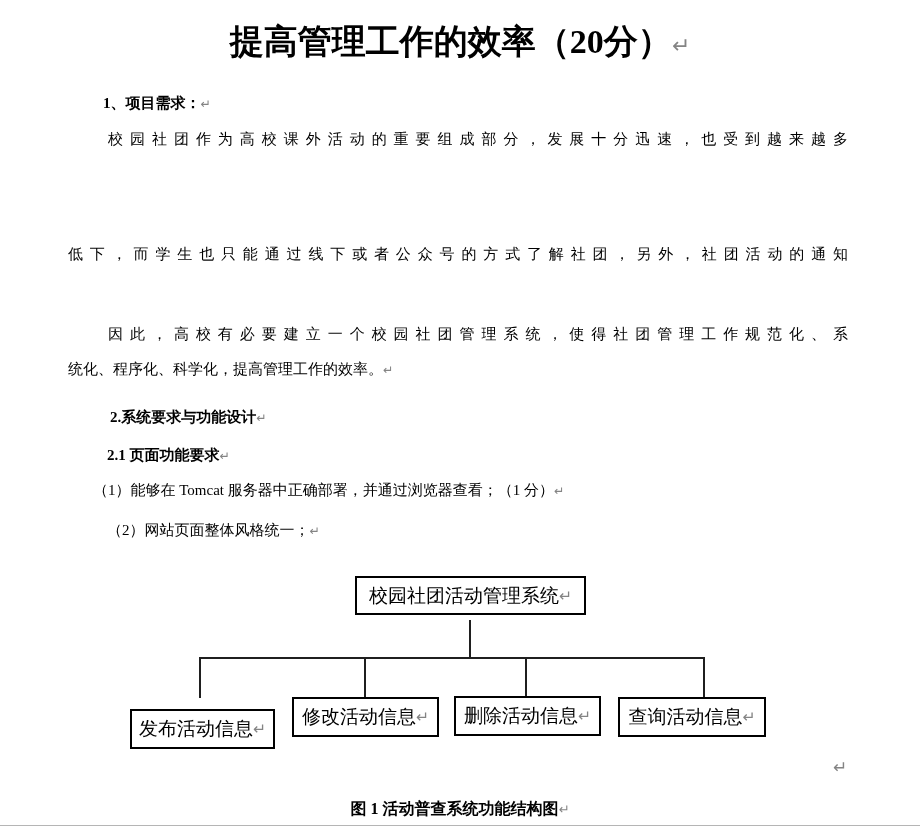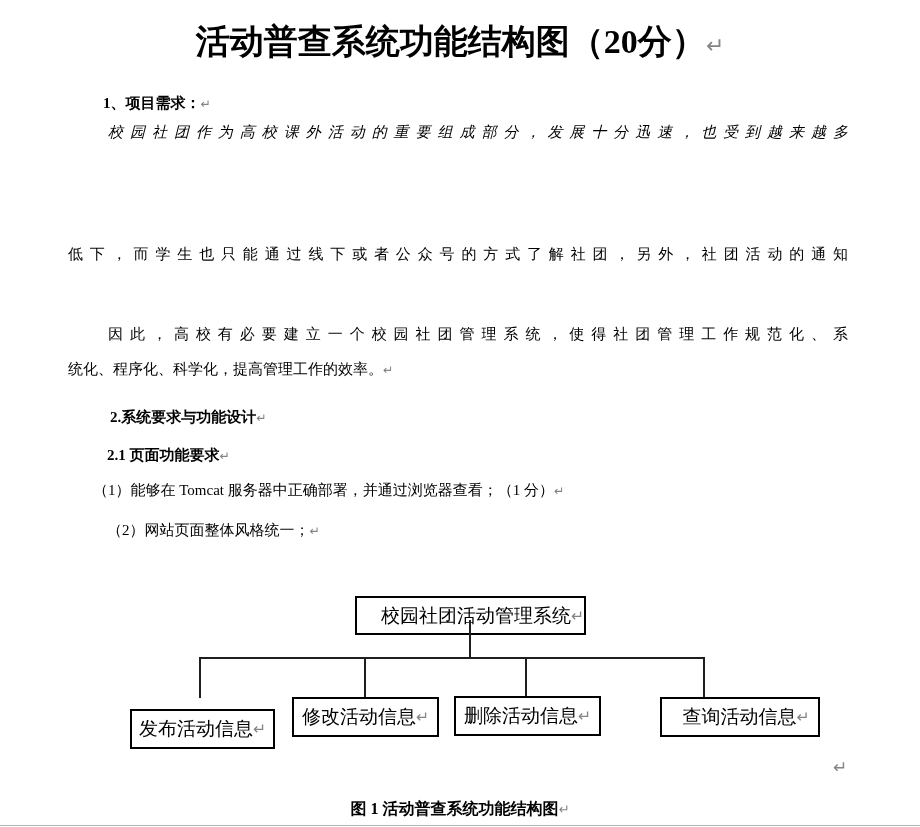--- a/index.html
+++ b/index.html
@@ -29,39 +29,39 @@
     font-size:16px; font-weight:bold; line-height:24px;
   }
   .bottom-rule { position:absolute; top:825px; left:0; width:920px; height:1px; background:#b5b5b5; }
   .stray-mark { position:absolute; top:757px; left:833px; font-size:17px; }
 </style>
 </head>
 <body>
 
 <div class="page">
 
-  <div class="title"><span>活动普查系统功能结构图（20分）</span><span class="pm">↵</span></div>
+  <div class="title"><span>提高管理工作的效率（20分）</span><span class="pm">↵</span></div>
 
   <div class="line b" style="top:90px; left:103px;"><span>1、项目需求：</span><span class="pm">↵</span></div>
 
-  <div class="line just" style="top:119px; left:108px; width:740px;font-style:italic;">校园社团作为高校课外活动的重要组成部分，发展十分迅速，也受到越来越多</div>
+  <div class="line just" style="top:126px; left:108px; width:740px;">校园社团作为高校课外活动的重要组成部分，发展十分迅速，也受到越来越多</div>
   <div class="line just" style="top:241px; left:68px; width:780px;">低下，而学生也只能通过线下或者公众号的方式了解社团，另外，社团活动的通知</div>
 
   <div class="line just" style="top:321px; left:108px; width:740px;">因此，高校有必要建立一个校园社团管理系统，使得社团管理工作规范化、系</div>
   <div class="line" style="top:356px; left:68px;"><span>统化、程序化、科学化，提高管理工作的效率。</span><span class="pm">↵</span></div>
 
   <div class="line b" style="top:404px; left:110px;"><span>2.系统要求与功能设计</span><span class="pm">↵</span></div>
   <div class="line b" style="top:442px; left:107px;"><span>2.1 页面功能要求</span><span class="pm">↵</span></div>
 
   <div class="line" style="top:477px; left:93px;"><span>（1）能够在 Tomcat 服务器中正确部署，并通过浏览器查看；（1 分）</span><span class="pm">↵</span></div>
   <div class="line" style="top:517px; left:107px;"><span>（2）网站页面整体风格统一；</span><span class="pm">↵</span></div>
 
   <div>
 
-    <div class="node" style="left:355px; top:596px; width:227px; height:35px;justify-content:flex-end;">
+    <div class="node" style="left:355px; top:576px; width:227px; height:35px;">
         <span>校园社团活动管理系统</span>
         <span class="pm">↵</span>
       </div>
 
     <div class="cl" style="left:469px; top:620px; width:2px;  height:38px;"></div>
     <div class="cl" style="left:199px; top:657px; width:506px; height:2px;"></div>
     <div class="cl" style="left:199px; top:657px; width:2px;  height:41px;"></div>
     <div class="cl" style="left:364px; top:657px; width:2px;  height:41px;"></div>
     <div class="cl" style="left:525px; top:657px; width:2px;  height:41px;"></div>
     <div class="cl" style="left:703px; top:657px; width:2px;  height:41px;"></div>
@@ -71,21 +71,21 @@
         <span class="pm">↵</span>
       </div>
     <div class="node" style="left:292px; top:697px; width:143px; height:36px;">
         <span>修改活动信息</span>
         <span class="pm">↵</span>
       </div>
     <div class="node" style="left:454px; top:696px; width:143px; height:36px;">
         <span>删除活动信息</span>
         <span class="pm">↵</span>
       </div>
-    <div class="node" style="left:660px; top:697px; width:144px; height:36px;padding-left:12px;">
+    <div class="node" style="left:618px; top:697px; width:144px; height:36px;">
         <span>查询活动信息</span>
         <span class="pm">↵</span>
       </div>
   </div>
 
   <div class="stray-mark pm">↵</div>
 
   <div class="caption"><span>图 1  活动普查系统功能结构图</span><span class="pm">↵</span></div>
 
   <div class="bottom-rule"></div>

